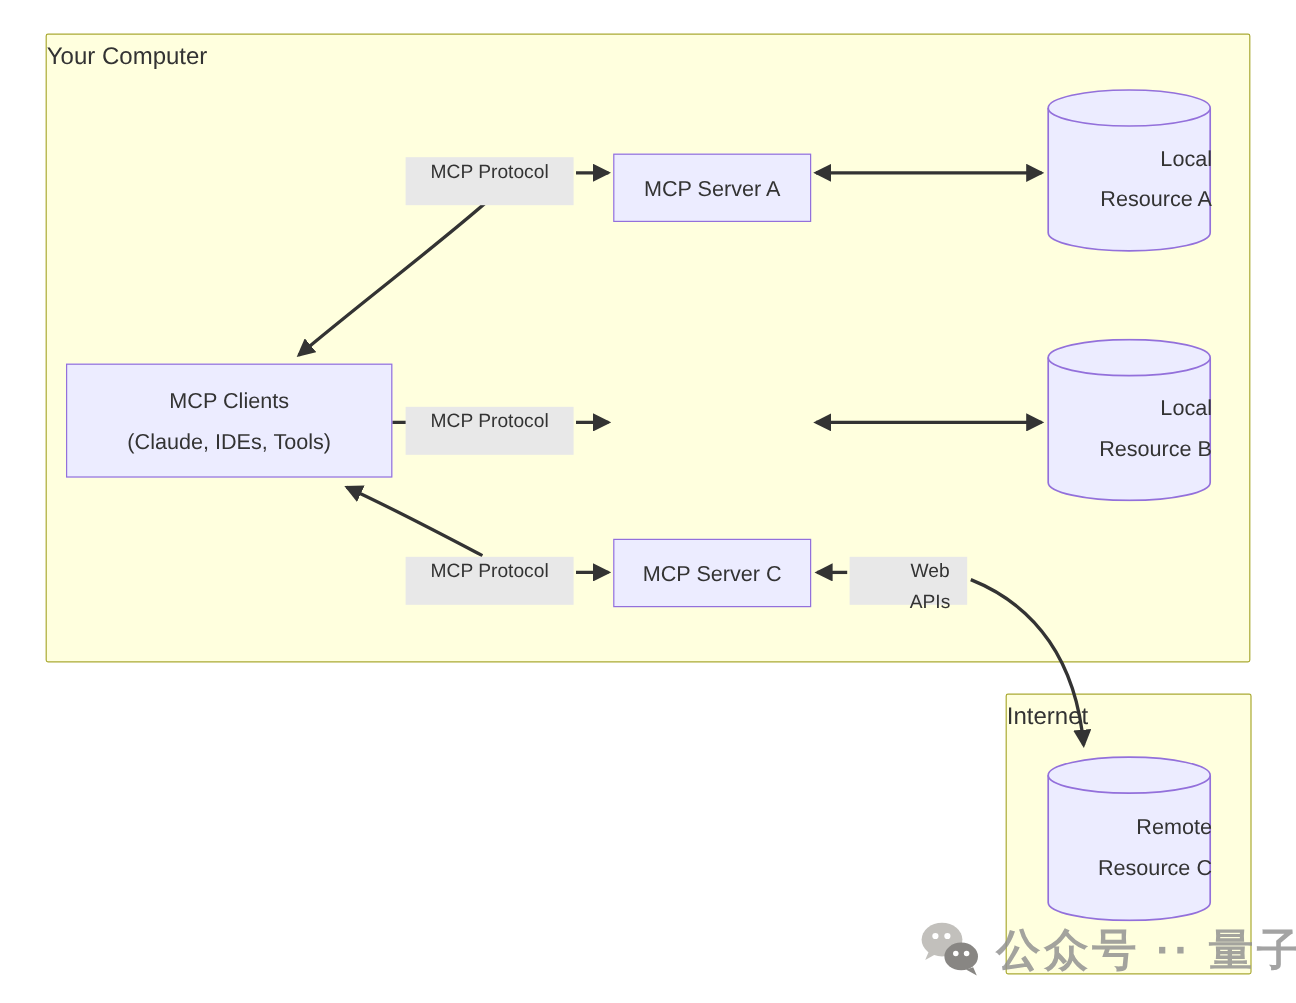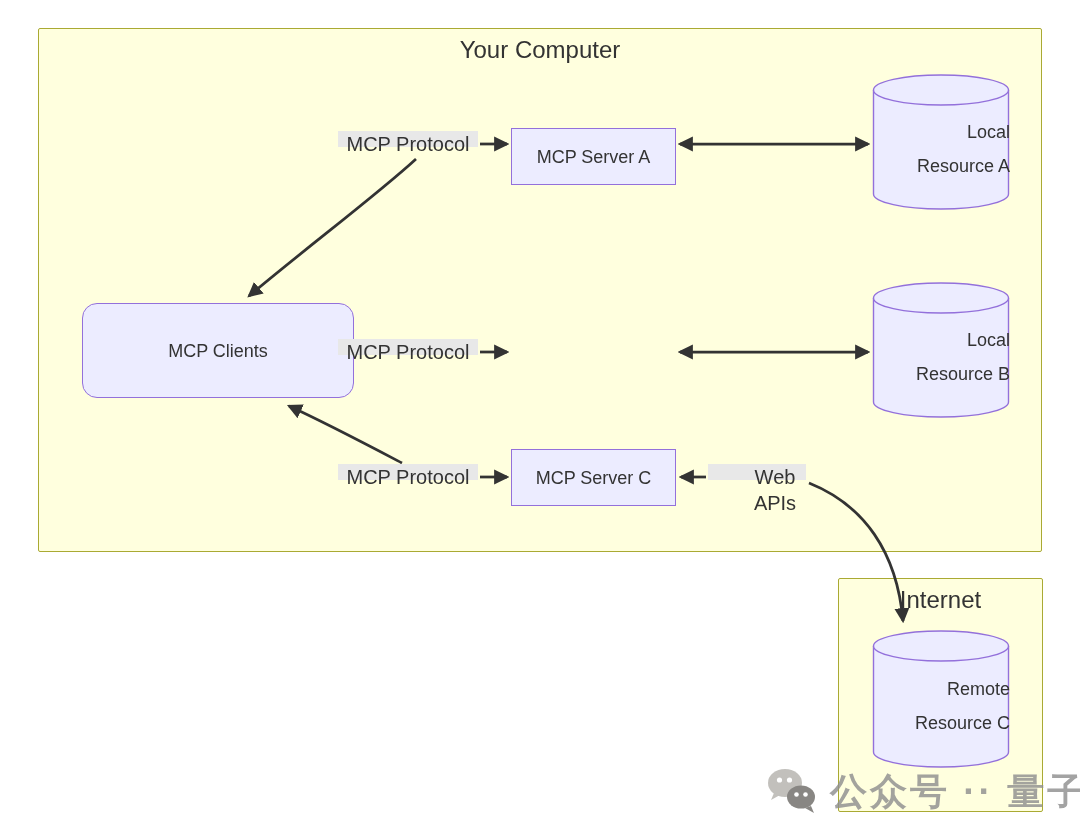--- a/index.html
+++ b/index.html
@@ -7,36 +7,36 @@
     --node-fill:#ececff;  --node-border:#9370db;
     --edge:#333333; --edge-label-bg:#e8e8e8;
     --text:#333333; --watermark:#8f8f8f;
   }
   *{margin:0;padding:0;box-sizing:border-box;}
   html,body{background:#ffffff;}
   body{font-family:"Liberation Sans",sans-serif;color:var(--text);}
   .canvas{position:relative;width:1080px;height:836px;background:#ffffff;overflow:hidden;}
 
   .cluster{position:absolute;background:var(--cluster-fill);border:1px solid var(--cluster-border);border-radius:2px;}
-  .cluster-title{text-align:center;margin-top:7px;font-size:24px;color:var(--text);}
+  .cluster-title{margin-top:7px;font-size:20px;color:var(--text);}
 
   .edges-layer{position:absolute;left:0;top:0;width:1080px;height:836px;z-index:2;}
   .edge-path{fill:none;stroke:var(--edge);stroke-width:2.75px;}
   .arrowhead{fill:var(--edge);}
 
   .node{position:absolute;z-index:3;}
   .node.rect{background:var(--node-fill);border:1px solid var(--node-border);display:flex;flex-direction:column;align-items:center;justify-content:center;}
   .node .node-label, .node .node-line{font-size:18px;color:var(--text);line-height:34px;text-align:center;}
   .cylinder .cyl{position:absolute;left:0;top:0;width:100%;height:100%;}
   .cyl-body{fill:var(--node-fill);stroke:var(--node-border);stroke-width:1.4;}
   .cyl-top{fill:var(--node-fill);stroke:var(--node-border);stroke-width:1.4;}
   .cyl-label{position:absolute;inset:0;display:flex;flex-direction:column;align-items:flex-end;justify-content:center;padding-top:14px;}
 
-  .edge-label{position:absolute;z-index:4;height:16px;line-height:26px;text-align:center;
-    background:var(--edge-label-bg);font-size:20px;color:var(--text);}
+  .edge-label{position:absolute;z-index:4;height:40px;line-height:26px;text-align:center;
+    background:var(--edge-label-bg);font-size:16px;color:var(--text);}
 
   .watermark{position:absolute;z-index:6;display:flex;align-items:center;gap:8px;opacity:.82;}
   .wm-text{font-size:37px;font-weight:600;letter-spacing:3px;color:var(--watermark);white-space:nowrap;}
 </style>
 </head>
 <body>
 
 <div class="canvas">
 
   <div class="cluster" style="left:38px;top:28px;width:1004px;height:524px;">
@@ -57,22 +57,23 @@
     <path class="edge-path" d="M 680 144 L 868 144" marker-start="url(#arrow)" marker-end="url(#arrow)"></path>
     <path class="edge-path" d="M 340 352 L 310 352" marker-end="url(#arrow)"></path>
     <path class="edge-path" d="M 480 352 L 507 352" marker-end="url(#arrow)"></path>
     <path class="edge-path" d="M 680 352 L 868 352" marker-start="url(#arrow)" marker-end="url(#arrow)"></path>
     <path class="edge-path" d="M 402 463 C 362 442, 326 423, 289 406" marker-end="url(#arrow)"></path>
     <path class="edge-path" d="M 480 477 L 507 477" marker-end="url(#arrow)"></path>
     <path class="edge-path" d="M 706 477 L 681 477" marker-end="url(#arrow)"></path>
     <path class="edge-path" d="M 809 483 C 864 505, 897 552, 903 621" marker-end="url(#arrow)"></path>
   </svg>
 
-  <div class="node rect" style="left:82px;top:303px;width:272px;height:95px;border-radius:15px;">
+  <div class="node rect" style="left:55px;top:303px;width:272px;height:95px;">
     <span class="node-line">MCP Clients</span>
+    <span class="node-line">(Claude, IDEs, Tools)</span>
   </div>
 
   <div class="node rect" style="left:511px;top:128px;width:165px;height:57px;">
     <span class="node-label">MCP Server A</span>
   </div>
 
 
   <div class="node rect" style="left:511px;top:449px;width:165px;height:57px;">
     <span class="node-label">MCP Server C</span>
   </div>

